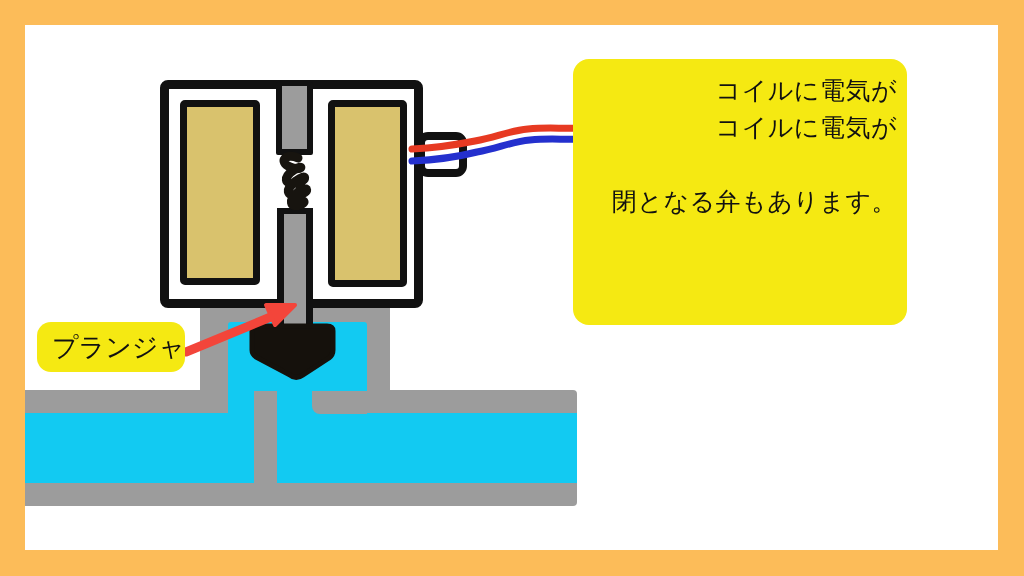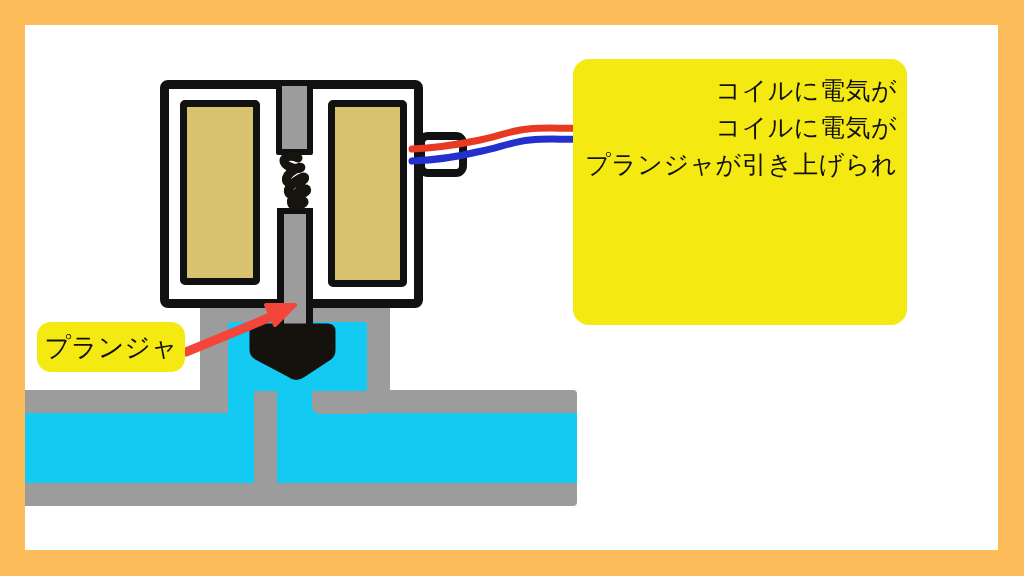--- a/index.html
+++ b/index.html
@@ -92,21 +92,21 @@
     pointer-events:none;
   }
   
   .callout{
     background:var(--highlight_yellow,#F5E912);
     color:var(--ink_black,#111111);
   }
   #plunger-label{
     left:37px;top:322px;width:148px;height:50px;
     border-radius:14px;
-    display:flex;align-items:center;justify-content:center;
+    display:flex;align-items:center;justify-content:flex-end;
     font-size:26px;font-weight:500;white-space:nowrap;
   }
   #note-box{
     left:573px;top:59px;width:334px;height:266px;
     border-radius:16px;
     box-sizing:border-box;
     padding:13px 10px 0 12px;
   }
   .note-line{
     font-size:25px;line-height:37px;min-height:37px;
@@ -156,16 +156,16 @@
     </g>
   </svg>
 
   <div id="plunger-label" class="abs callout">
     <span>プランジャ</span>
   </div>
 
   <div id="note-box" class="abs callout">
     <div class="note-line">コイルに電気が</div>
     <div class="note-line">コイルに電気が</div>
-    <div class="note-line">プランジャが引き上げられ</div>
     <div class="note-line"></div>
+    <div class="note-line">　閉となる弁もあります。</div>
   </div>
 </div>
 
 </body></html>

